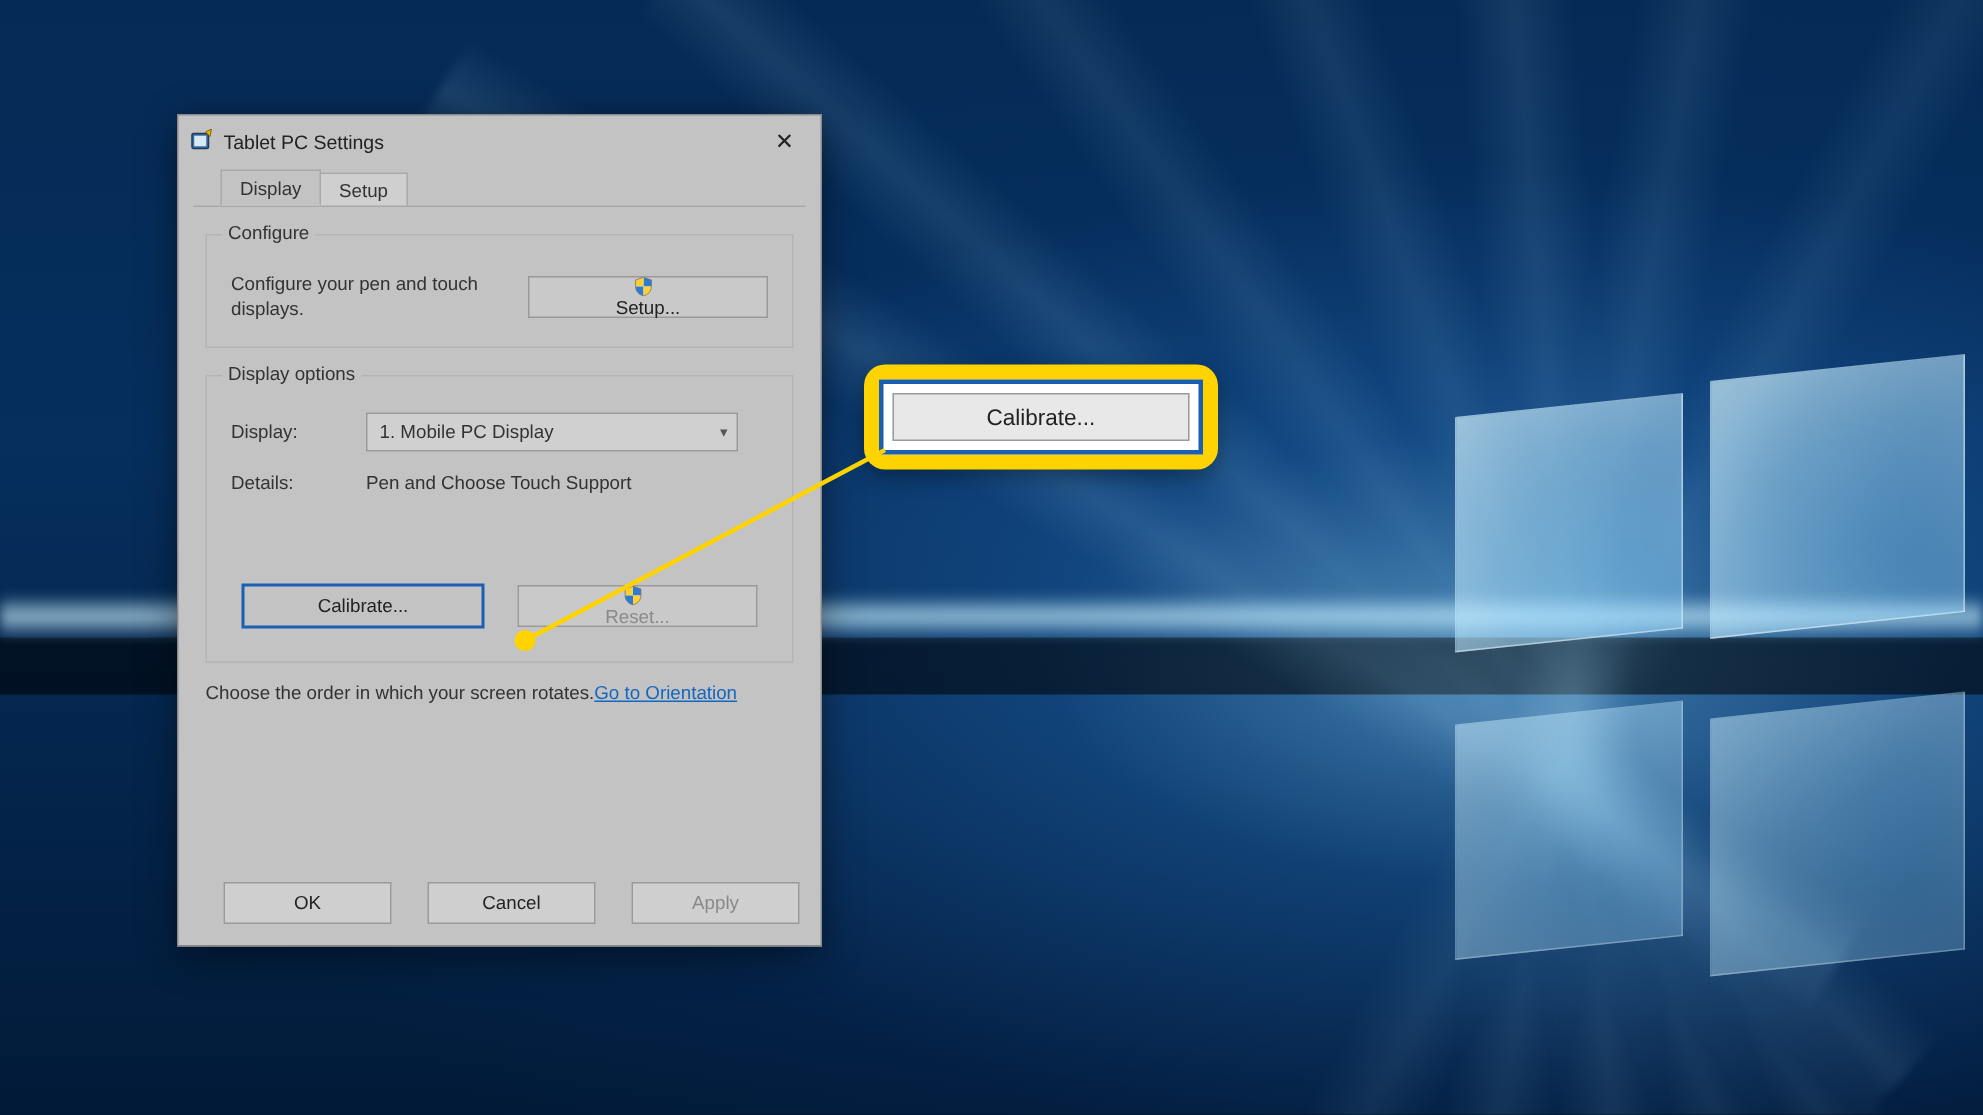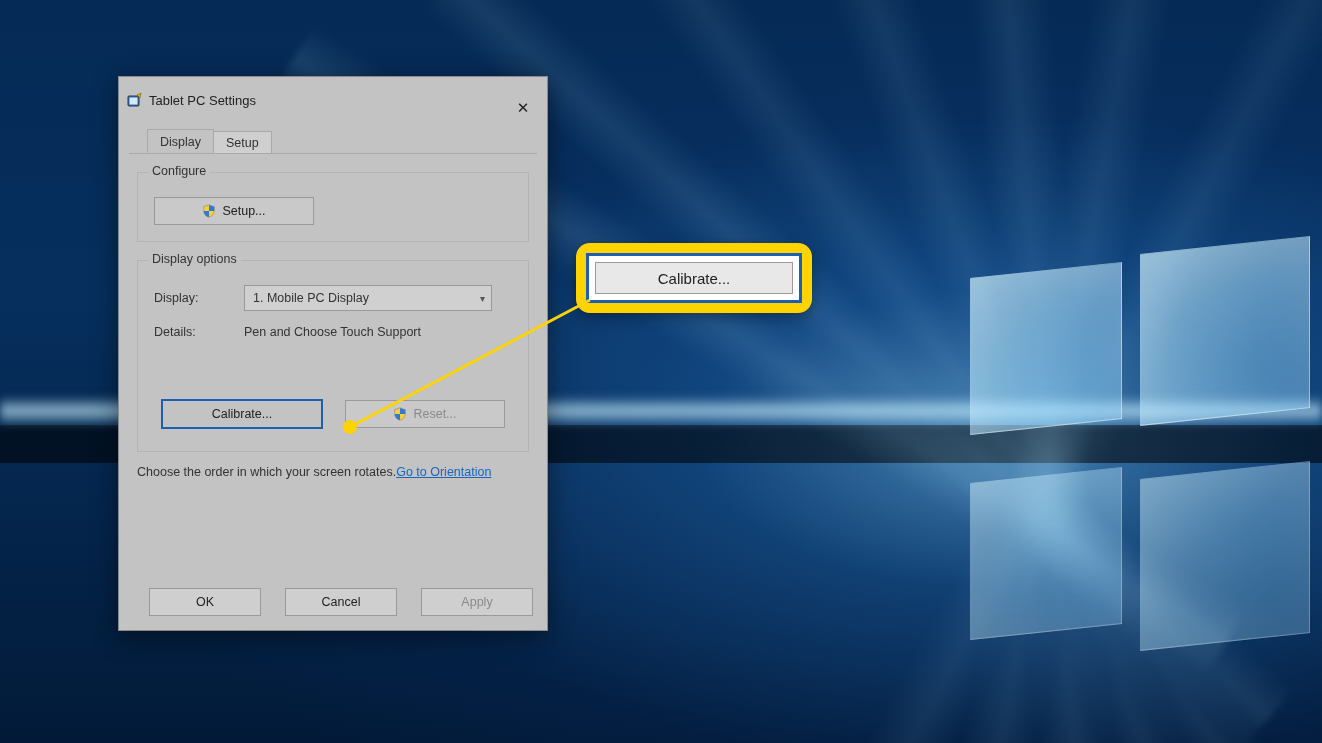--- a/index.html
+++ b/index.html
@@ -85,21 +85,22 @@
     width: 428px;
     height: 553px;
     background: #c3c3c3;
     border: 1px solid #8a8a8a;
     box-shadow: 0 6px 24px rgba(0,0,0,0.45);
     color: #333;
   }
   .titlebar {
     height: 34px;
     display: flex;
-    padding: 16px 2px 0 8px;
+    align-items: center;
+    padding: 0 2px 0 8px;
     font-size: 13px;
     color: #222;
   }
   .titlebar .icon {
     width: 16px; height: 16px; margin-right: 6px;
     display: inline-flex; align-items: center; justify-content: center;
   }
   .titlebar .spacer { flex: 1; }
   .close-btn {
     width: 44px; height: 30px;
@@ -175,21 +176,21 @@
     height: 26px;
     min-width: 86px;
     padding: 0 12px;
     font-size: 12.5px;
     background: #cfcfcf;
     border: 1px solid #9a9a9a;
     color: #222;
     cursor: default;
   }
   .btn.wide { width: 134px; }
-  .btn.ghost { background: #c9c9c9; }
+  .btn.ghost { background: #c9c9c9; flex-direction: column; }
   .btn.disabled { color: #8a8a8a; }
   .btn.primary {
     border: 2px solid #1a5fb4;
     background: #c3c3c3;
   }
   .shield {
     width: 14px; height: 14px; margin-right: 6px;
     display: inline-flex;
   }
   .shield svg { width: 14px; height: 14px; }
@@ -286,20 +287,21 @@
       </div>
       <div class="tab">
         <span>Setup</span>
       </div>
     </div>
     <hr class="tabrule">
 
     <div class="group">
       <span class="legend">Configure</span>
       <div class="row">
+        <div style="flex:1; padding-right:10px; line-height:1.35;">Configure your pen and touch displays.</div>
         <div class="btn wide ghost">
           <span class="shield">
             <svg viewBox="0 0 16 16">
               <path d="M8 1 L14 3 V8 C14 12 11 14.5 8 15 C5 14.5 2 12 2 8 V3 Z" fill="#fff"></path>
               <path d="M8 1 L14 3 V8 H8 Z" fill="#2e7bd6"></path>
               <path d="M8 1 L2 3 V8 H8 Z" fill="#ffcf33"></path>
               <path d="M2 8 H8 V15 C5 14.5 2 12 2 8 Z" fill="#2e7bd6"></path>
               <path d="M14 8 H8 V15 C11 14.5 14 12 14 8 Z" fill="#ffcf33"></path>
               <path d="M8 1 L14 3 V8 C14 12 11 14.5 8 15 C5 14.5 2 12 2 8 V3 Z" fill="none" stroke="#6b6b6b" stroke-width="0.6"></path>
             </svg>

